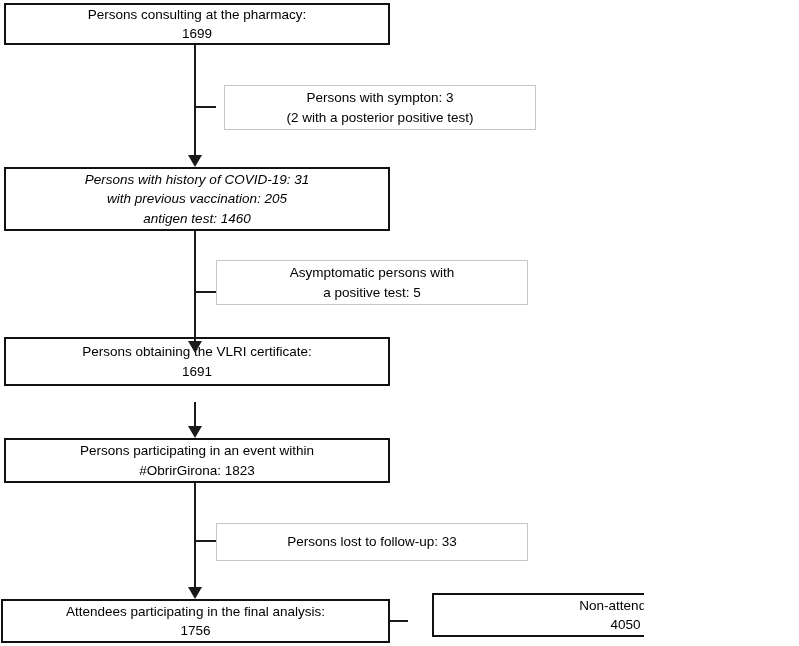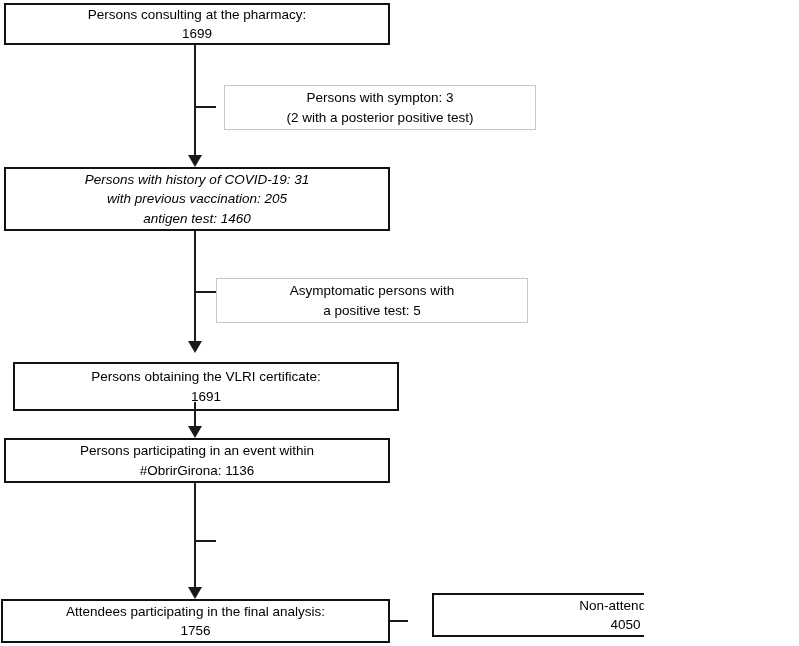--- a/index.html
+++ b/index.html
@@ -22,28 +22,28 @@
     line-height:19.5px;
     white-space:pre-line;
     background:#ffffff;
   }
   .box.main{border:2px solid #111111;}
   .box.side{border:1px solid #c6c6c6;}
 
   
   .b-pharmacy     {left:4px;   top:3px;   width:386px; height:42px;}
   .b-history      {left:4px;   top:167px; width:386px; height:64px;font-style:italic;}
-  .b-certificate  {left:4px;   top:362px; width:386px; height:49px;margin-left:9px;}
+  .b-certificate  {left:4px;   top:337px; width:386px; height:49px;}
   .b-event        {left:4px;   top:438px; width:386px; height:45px;}
   .b-attendees    {left:1px;   top:599px; width:389px; height:44px;}
   .b-nonattendees {left:408px; top:593px; width:387px; height:44px;margin-left:24px;}
 
   
   .b-symptoms     {left:224px; top:85px;  width:312px; height:45px;}
-  .b-asymptomatic {left:216px; top:278px; width:312px; height:45px;}
+  .b-asymptomatic {left:216px; top:260px; width:312px; height:45px;}
   .b-lost         {left:216px; top:523px; width:312px; height:38px;}
 
   
   .line{position:absolute;background:#1a1a1a;}
   .v1{left:194px; top:45px;  width:2px; height:111px;}
   .v2{left:194px; top:231px; width:2px; height:111px;}
   .v3{left:194px; top:402px; width:2px; height:25px;}
   .v4{left:194px; top:483px; width:2px; height:105px;}
   .h1{left:195px; top:106px; width:21px; height:2px;}
   .h2{left:195px; top:291px; width:21px; height:2px;}
@@ -69,30 +69,31 @@
 <div class="canvas">
 
   <div class="box main b-pharmacy">Persons consulting at the pharmacy:
 1699</div>
   <div class="box main b-history">Persons with history of COVID-19: 31
 with previous vaccination: 205
 antigen test: 1460</div>
   <div class="box main b-certificate">Persons obtaining the VLRI certificate:
 1691</div>
   <div class="box main b-event">Persons participating in an event within
-#ObrirGirona: 1136</div>
+#ObrirGirona: 1823</div>
   <div class="box main b-attendees">Attendees participating in the final analysis:
 1756</div>
   <div class="box main b-nonattendees">Non-attendees:
 4050</div>
 
   <div class="box side b-symptoms">Persons with sympton: 3
 (2 with a posterior positive test)</div>
   <div class="box side b-asymptomatic">Asymptomatic persons with
 a positive test: 5</div>
+  <div class="box side b-lost">Persons lost to follow-up: 33</div>
 
   <div class="line v1"></div>
   <div class="line v2"></div>
   <div class="line v3"></div>
   <div class="line v4"></div>
   <div class="line h1"></div>
   <div class="line h2"></div>
   <div class="line h3"></div>
   <div class="line h4"></div>
 

